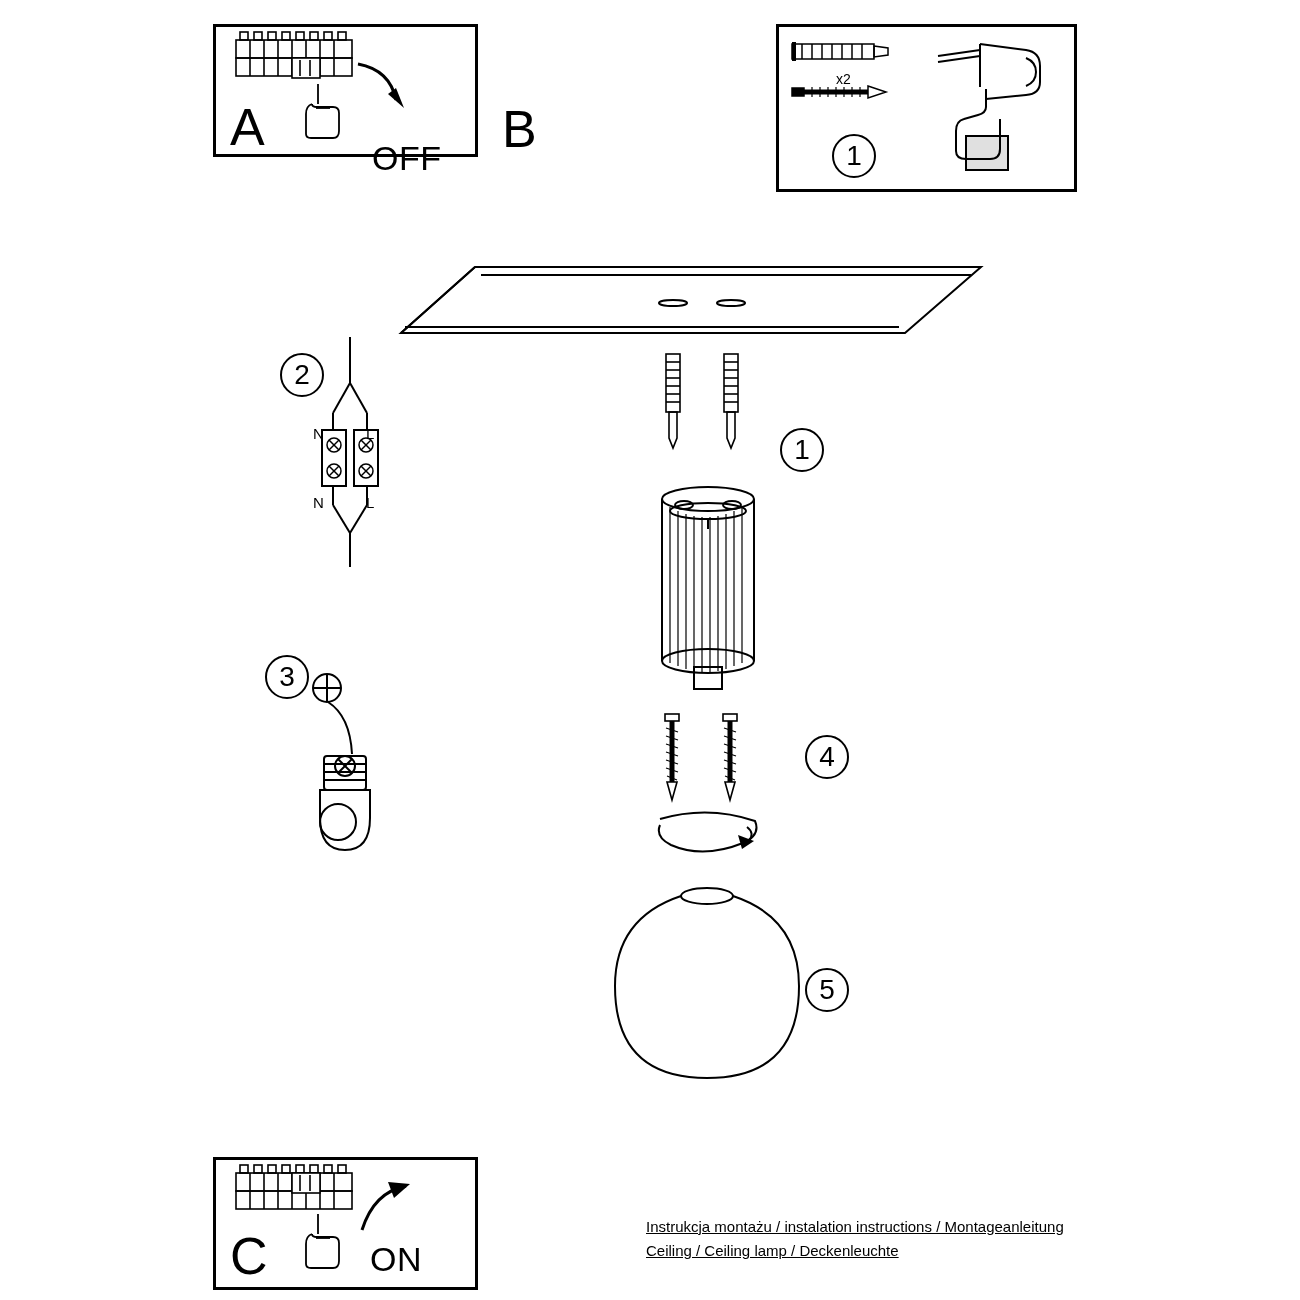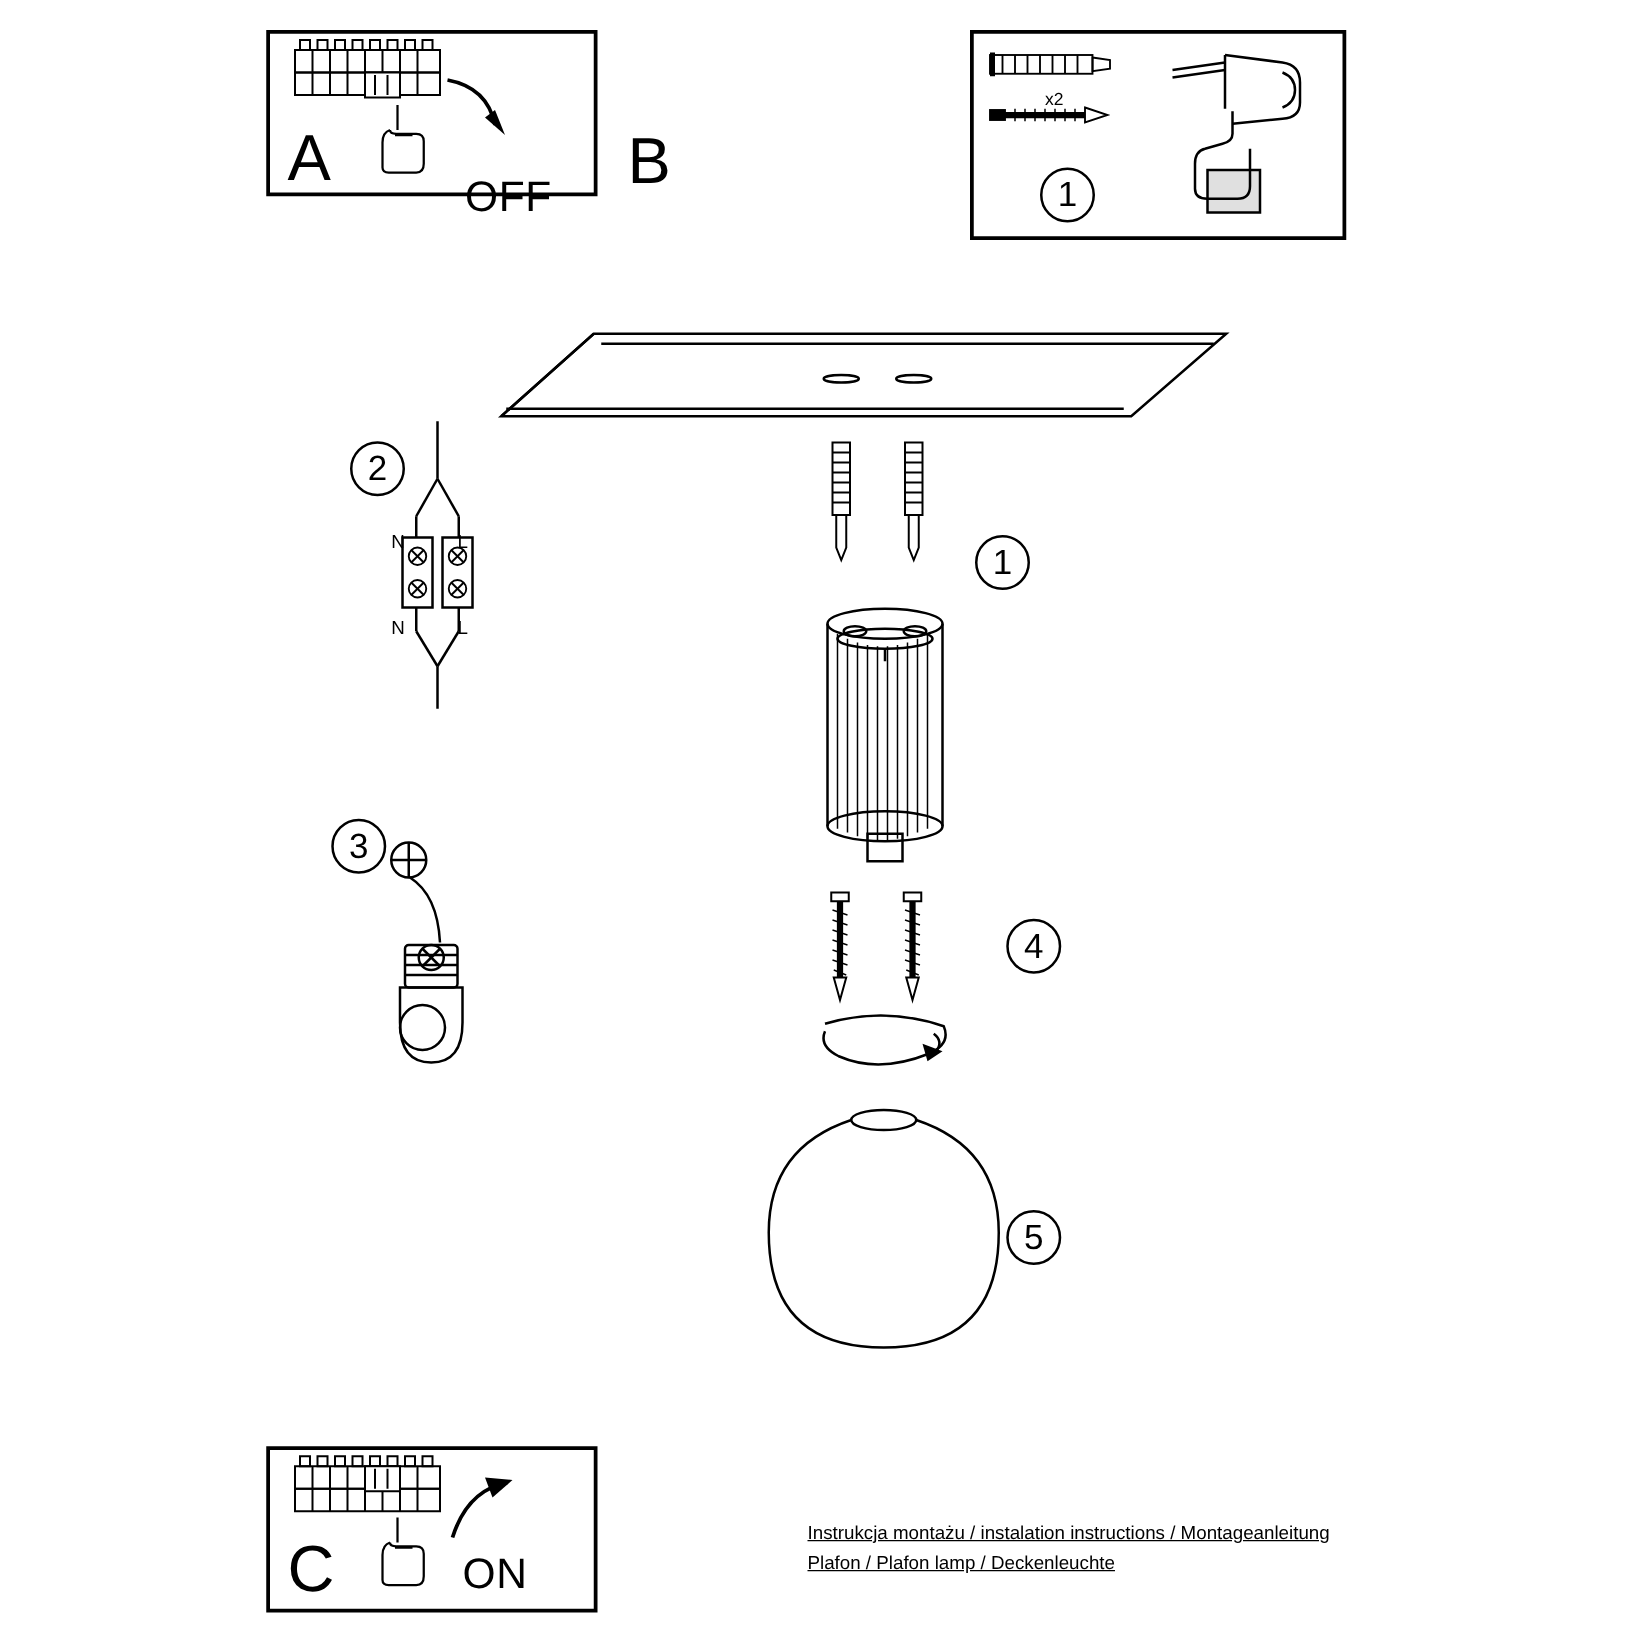--- a/index.html
+++ b/index.html
@@ -402,16 +402,16 @@
       </g>
       <polygon points="36,2 58,4 42,18" fill="#000"></polygon>
     </svg>
   </div>
 
   <div class="abs big-letter" style="left:230px;top:1230px;">C</div>
   <div class="abs onoff" style="left:370px;top:1230px;margin-top:12px;">ON</div>
 
   <div class="abs footer" style="left:646px;top:1215px;width:520px;text-decoration:underline;">
     <div>Instrukcja montażu / instalation instructions / Montageanleitung</div>
-    <div>Plafon / Plafon lamp / Deckenleuchte</div>
+    <div>Ceiling / Ceiling lamp / Deckenleuchte</div>
   </div>
 
 </div>
 
 </body></html>

